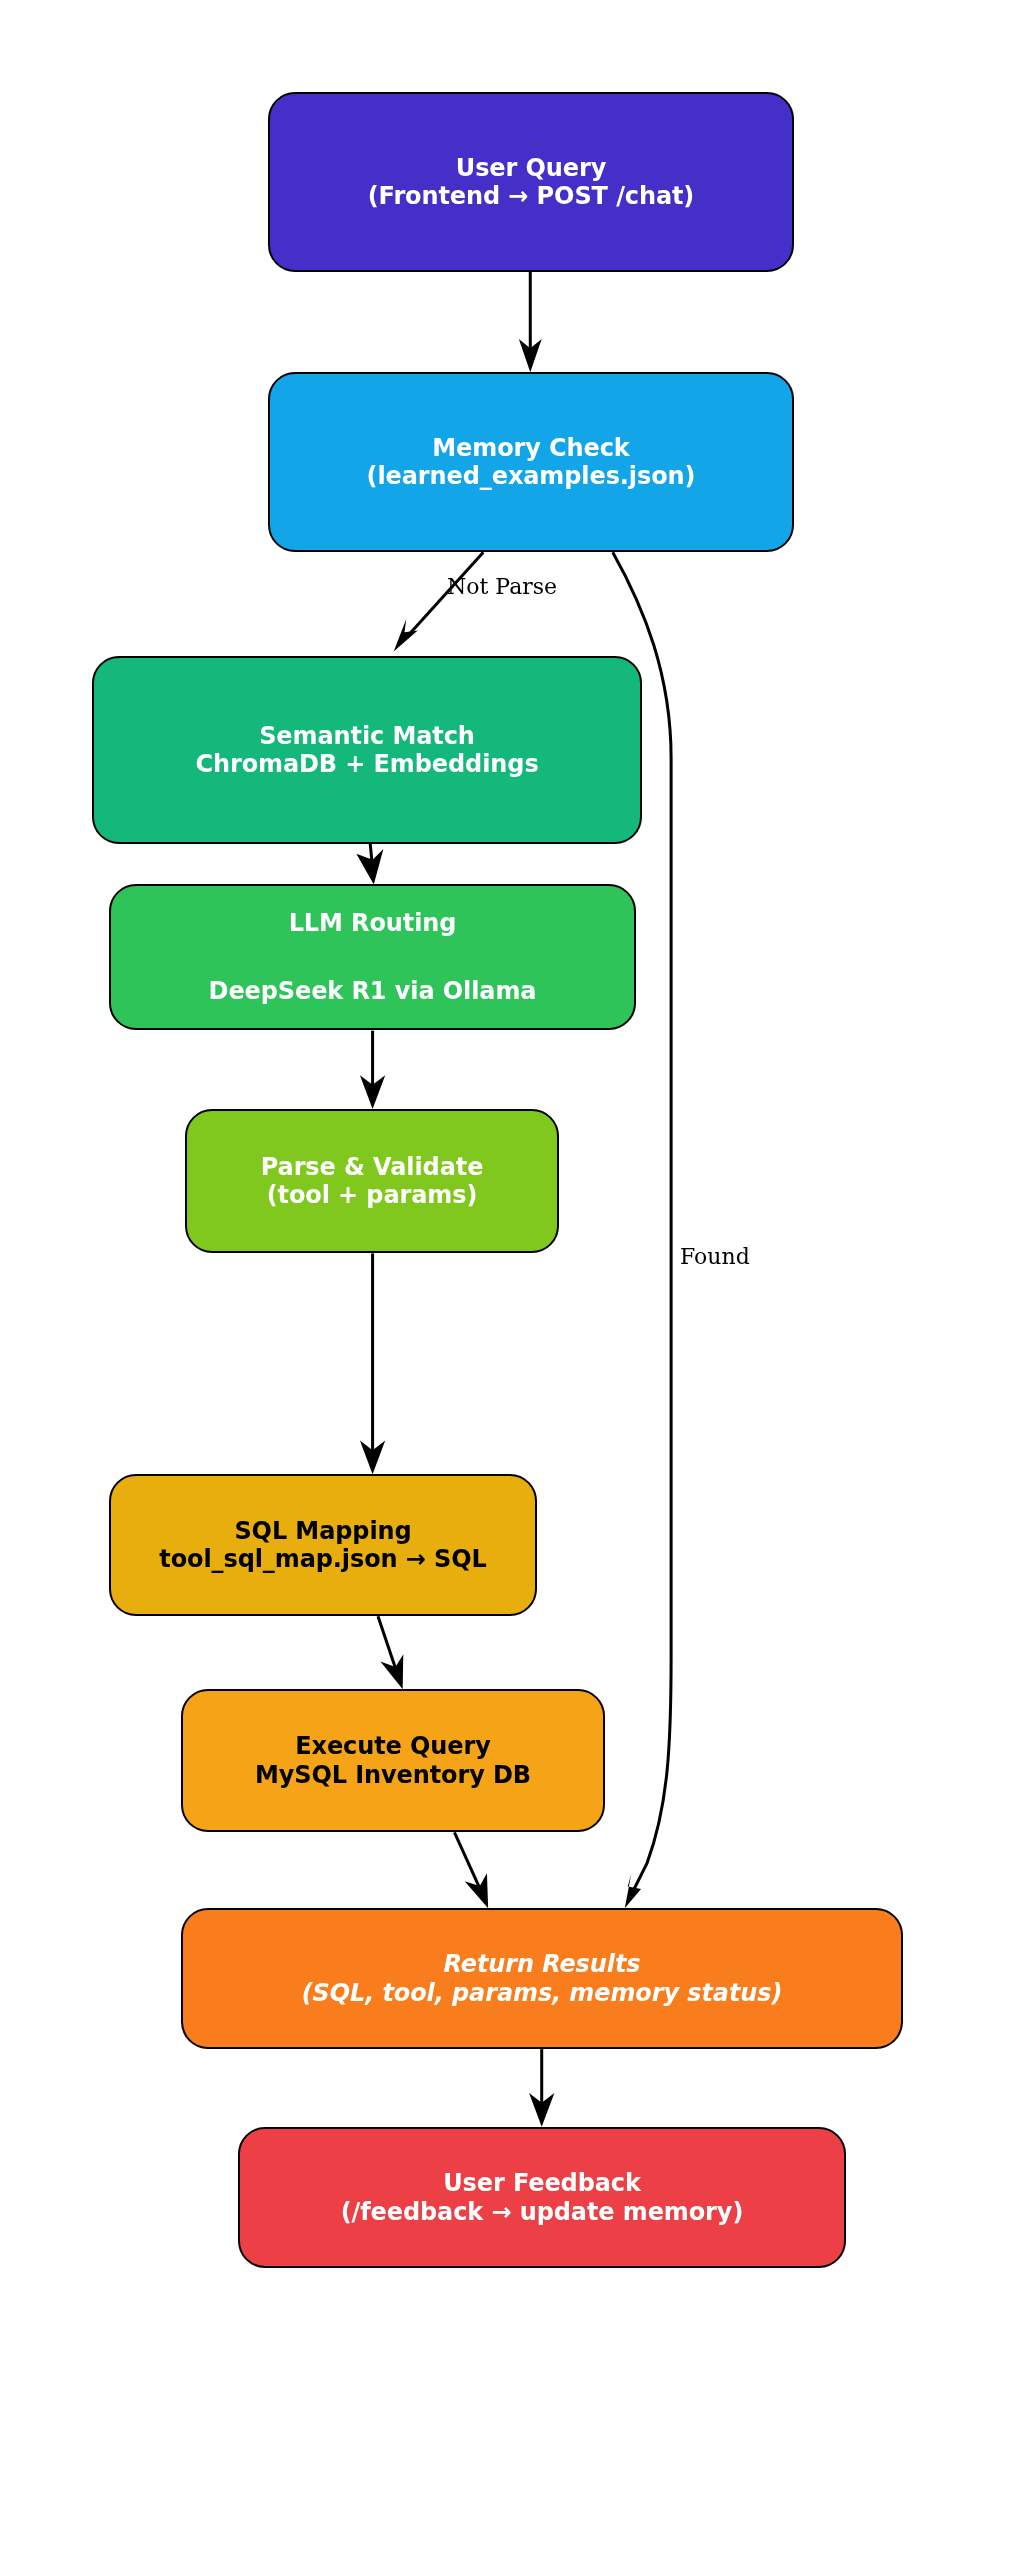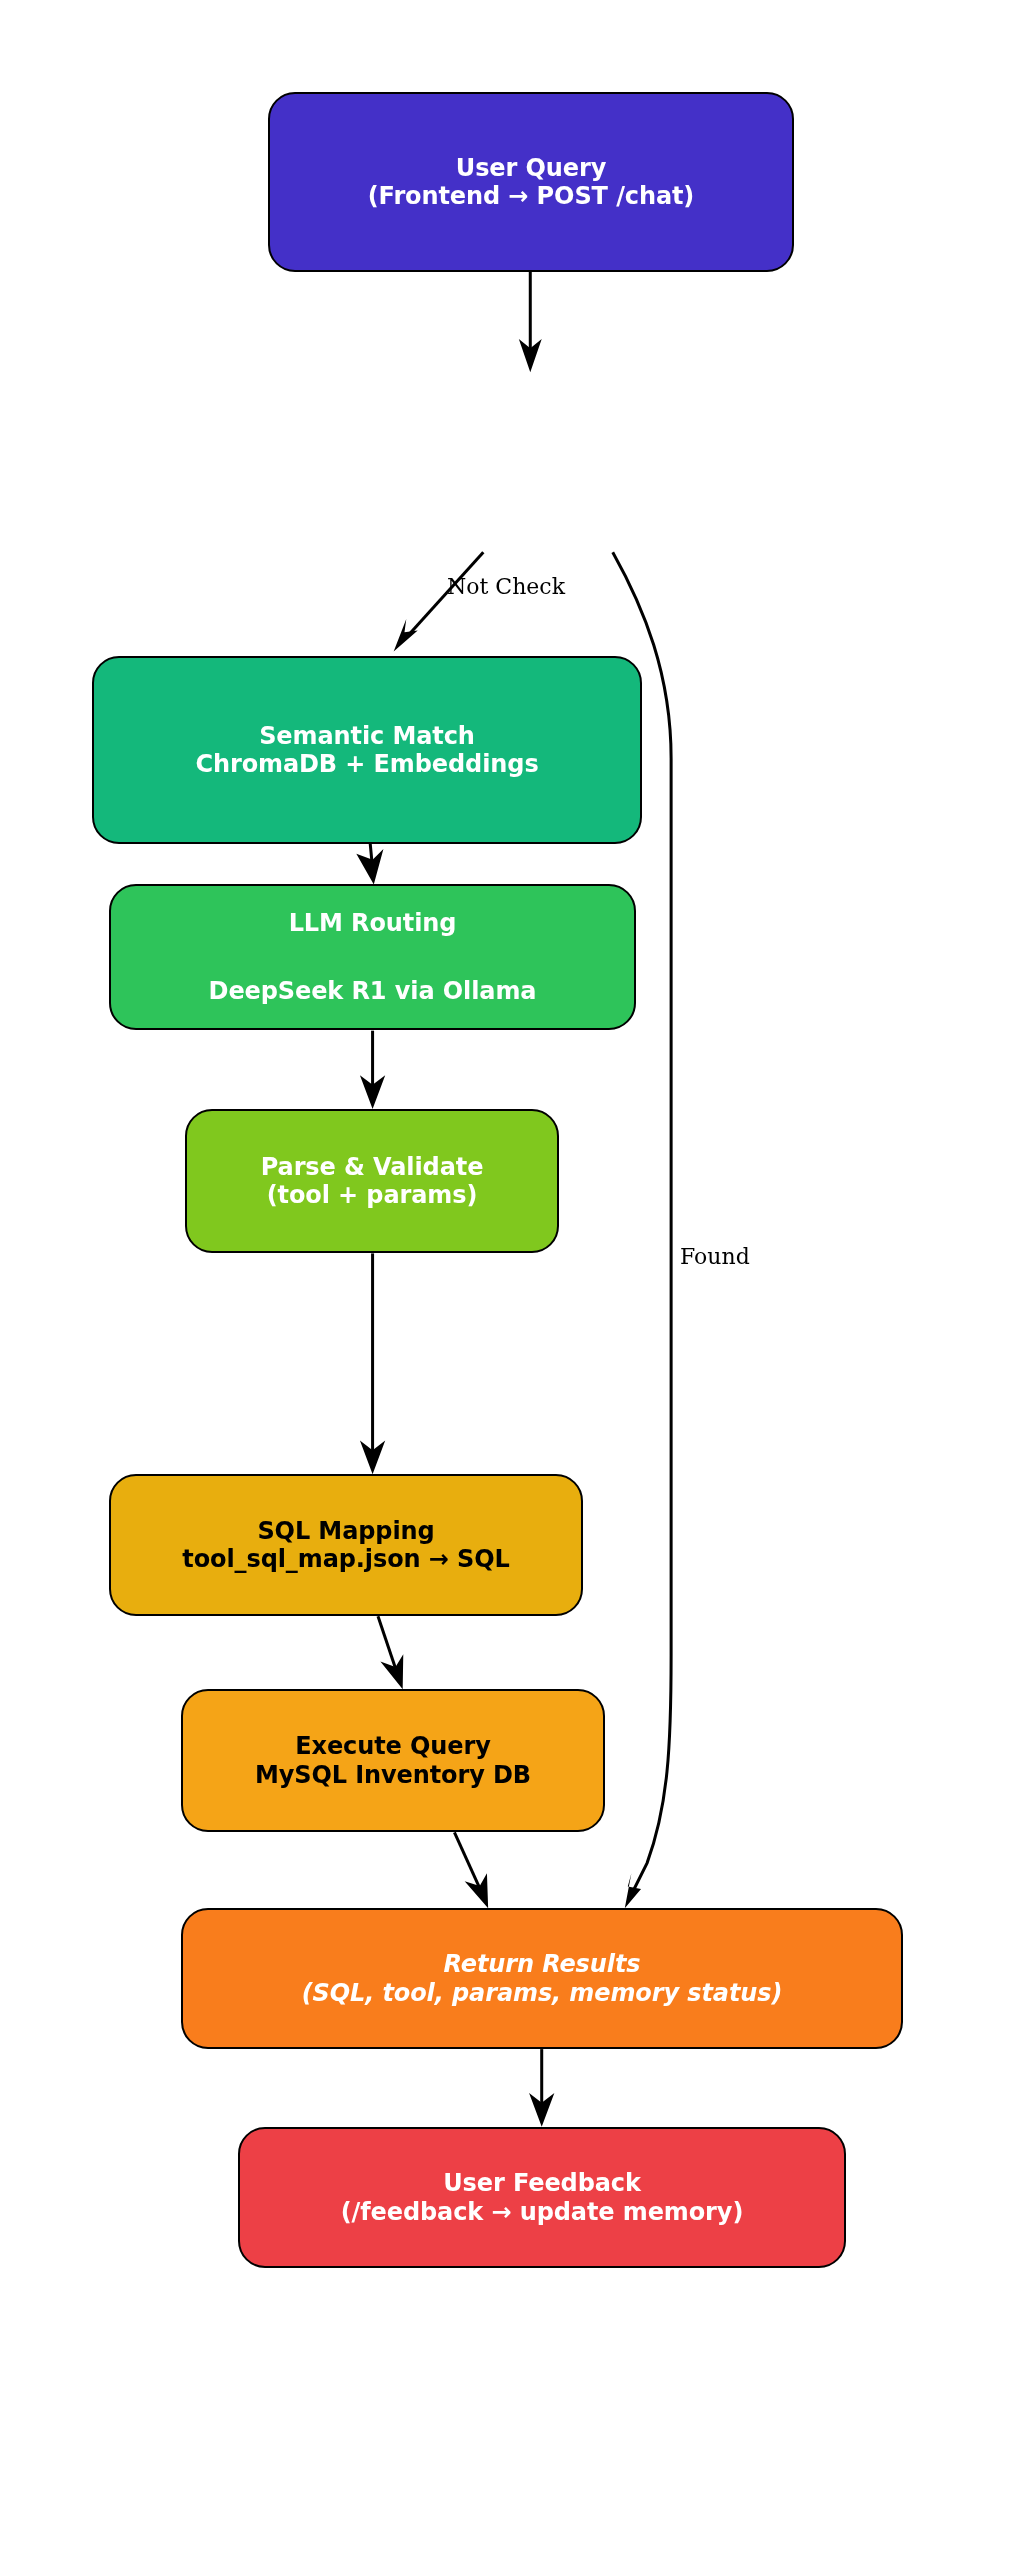--- a/index.html
+++ b/index.html
@@ -105,53 +105,57 @@
       <path d="M900,3404 L900,3507" stroke="#000" stroke-width="5" fill="none"></path>
       <polygon points="900,3533 879,3477 900,3493 921,3477" fill="#000"></polygon>
     </g>
   </svg>
 
   <div class="node" style="left: 268px; top: 92px; width: 526px; height: 180px; background: rgb(68, 48, 200); color: rgb(255, 255, 255); font-size: 24px;">
     <span class="l1">User Query</span>
     <span class="l2">(Frontend → POST /chat)</span>
   </div>
 
+  <div class="node" style="left: 268px; top: 372px; width: 526px; height: 180px; background: rgb(18, 166, 232); color: rgb(255, 255, 255); font-size: 24px;">
+    <span class="l1">Memory Check</span>
+    <span class="l2">(learned_examples.json)</span>
+  </div>
 
   <div class="node" style="left: 92px; top: 656px; width: 550px; height: 188px; background: rgb(20, 184, 123); color: rgb(255, 255, 255); font-size: 24px;">
     <span class="l1">Semantic Match</span>
     <span class="l2">ChromaDB + Embeddings</span>
   </div>
 
   <div class="node" style="left: 109px; top: 884px; width: 527px; height: 146px; background: rgb(46, 196, 90); color: rgb(255, 255, 255); font-size: 24px; gap: 40px;">
     <span class="l1">LLM Routing</span>
     <span class="l2">DeepSeek R1 via Ollama</span>
   </div>
 
   <div class="node" style="left: 185px; top: 1109px; width: 374px; height: 144px; background: rgb(128, 200, 30); color: rgb(255, 255, 255); font-size: 24px;">
     <span class="l1">Parse &amp; Validate</span>
     <span class="l2">(tool + params)</span>
   </div>
 
-  <div class="node" style="left: 109px; top: 1474px; width: 474px; height: 142px; background: rgb(232, 174, 14); color: rgb(0, 0, 0); font-size: 24px;">
+  <div class="node" style="left: 109px; top: 1474px; width: 428px; height: 142px; background: rgb(232, 174, 14); color: rgb(0, 0, 0); font-size: 24px;">
     <span class="l1">SQL Mapping</span>
     <span class="l2">tool_sql_map.json → SQL</span>
   </div>
 
   <div class="node" style="left: 181px; top: 1689px; width: 424px; height: 143px; background: rgb(245, 164, 23); color: rgb(0, 0, 0); font-size: 24px;">
     <span class="l1">Execute Query</span>
     <span class="l2">MySQL Inventory DB</span>
   </div>
 
   <div class="node" style="left: 181px; top: 1908px; width: 722px; height: 141px; background: rgb(249, 125, 28); color: rgb(255, 255, 255); font-size: 24px; font-style: italic;">
     <span class="l1">Return Results</span>
     <span class="l2">(SQL, tool, params, memory status)</span>
   </div>
 
   <div class="node" style="left: 238px; top: 2127px; width: 608px; height: 141px; background: rgb(237, 64, 70); color: rgb(255, 255, 255); font-size: 24px;">
     <span class="l1">User Feedback</span>
     <span class="l2">(/feedback → update memory)</span>
   </div>
 
-  <div class="edge-label" style="left: 447px; top: 574px;">Not Check</div>
+  <div class="edge-label" style="left: 447px; top: 574px;">Not Parse</div>
   <div class="edge-label" style="left: 680px; top: 1244px;">Found</div>
 
 </div>
 
 
 </body></html>

